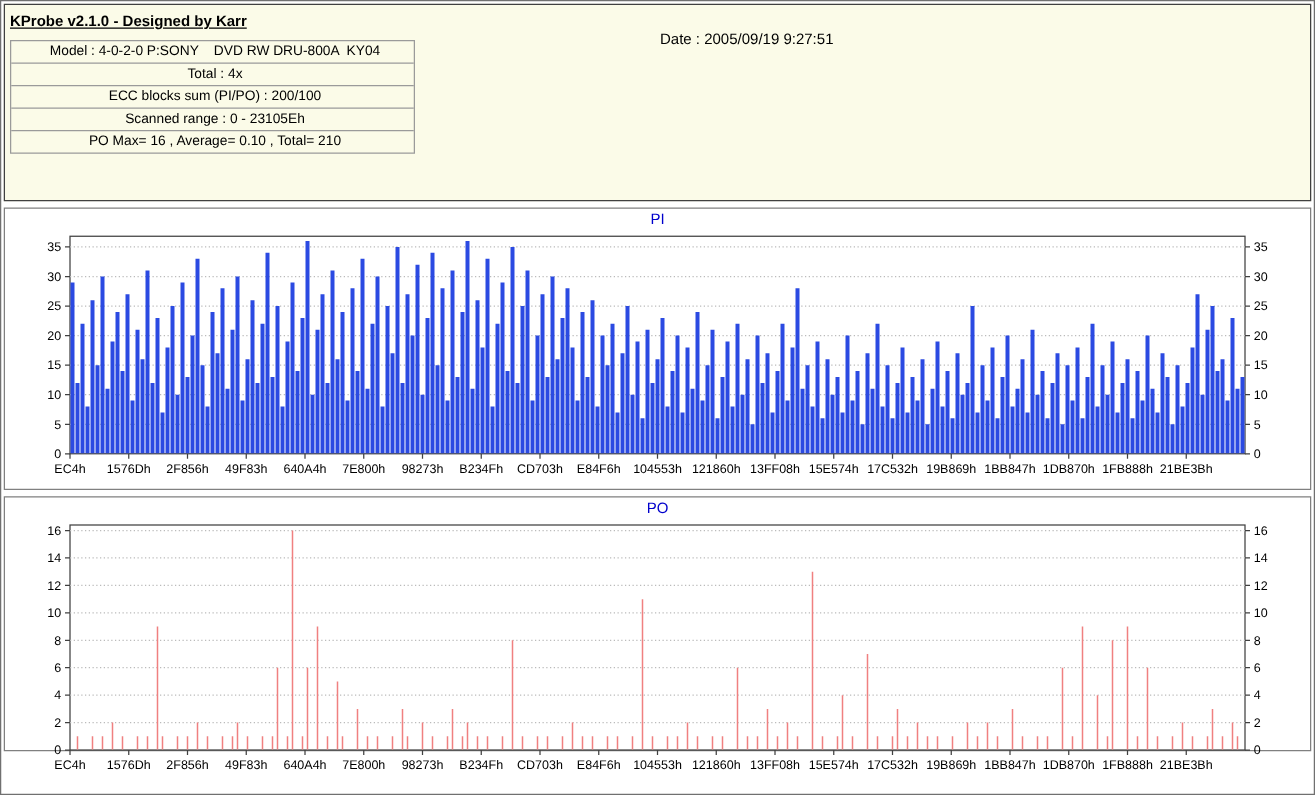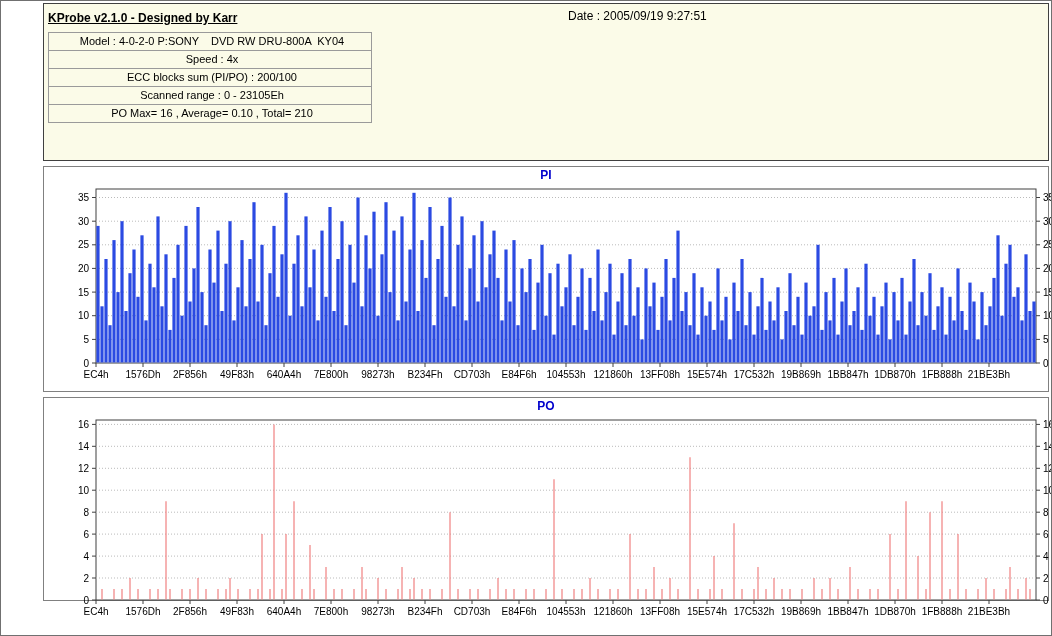--- a/index.html
+++ b/index.html
@@ -1,45 +1,45 @@
 <!DOCTYPE html>
 <html><head>
 <meta charset="utf-8">
 <style>
   html,body{margin:0;padding:0;background:#ffffff;font-family:"Liberation Sans",sans-serif;}
-  .window{width:1052px;height:636px;box-sizing:border-box;border:1px solid #707070;background:#ffffff;overflow:hidden;padding-left:40px;}
+  .window{width:1052px;height:636px;box-sizing:border-box;border:1px solid #707070;background:#ffffff;overflow:hidden;}
   .header-panel{position:relative;margin:2px 2px 0 2px;height:158px;box-sizing:border-box;
     background:#fbfbe8;border:1px solid #404040;padding:4px 8px 0 4px;}
   .header-row{height:22px;position:relative;}
   .app-title{font-weight:bold;text-decoration:underline;font-size:12px;color:#000;}
-  .scan-date{position:absolute;left:520px;top:1px;font-size:12px;color:#000;}
+  .scan-date{position:absolute;left:520px;top:16px;font-size:12px;color:#000;}
   .info-box{margin-top:2px;width:322px;border:1px solid #9a9a9a;background:transparent;}
   .info-row{height:17px;line-height:17px;font-size:11px;padding-left:4px;color:#000;
     border-bottom:1px solid #9a9a9a;white-space:pre;overflow:visible;text-align:center;}
   .info-row:last-child{border-bottom:none;}
   .chart-panel{position:relative;margin:5px 2px 0 2px;border:1px solid #808080;background:#ffffff;box-sizing:border-box;}
   .chart-panel.pi{height:226px;}
   .chart-panel.po{height:204px;}
-  .chart-title{text-align:center;font-size:12px;font-weight:bold;height:16px;line-height:16px;color:#0000cc;}
+  .chart-title{text-align:center;font-size:12px;font-weight:normal;height:16px;line-height:16px;color:#0000cc;}
   .chart-canvas{position:absolute;top:16px;left:2px;right:2px;bottom:2px;}
   svg text{fill:#000000;}
 </style>
 </head>
 <body>
 
 <div class="window">
 
   <div class="header-panel">
     <div class="header-row">
       <span class="app-title">KProbe v2.1.0 - Designed by Karr</span>
       <span class="scan-date">Date : 2005/09/19 9:27:51</span>
     </div>
     <div class="info-box">
       <div class="info-row">Model : 4-0-2-0 P:SONY    DVD RW DRU-800A  KY04</div>
-      <div class="info-row">Speed : 4x</div>
+      <div class="info-row">Total : 4x</div>
       <div class="info-row">ECC blocks sum (PI/PO) : 200/100</div>
       <div class="info-row">Scanned range : 0 - 23105Eh</div>
       <div class="info-row">PO Max= 16 , Average= 0.10 , Total= 210</div>
     </div>
   </div>
 
   <div class="chart-panel pi">
     <div class="chart-title" style="color: rgb(0, 0, 204);">PI</div>
     <div class="chart-canvas"><svg width="1040" height="206" font-size="10" font-family="Liberation Sans, sans-serif">
           <rect x="50" y="6" width="940" height="174" fill="#ffffff" stroke="#404040"></rect>

